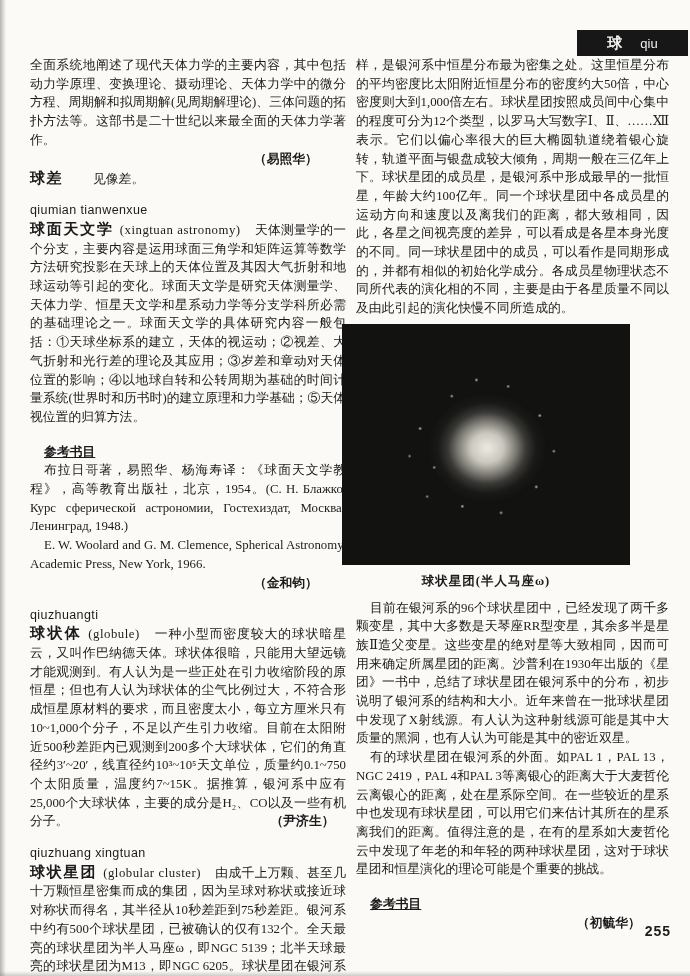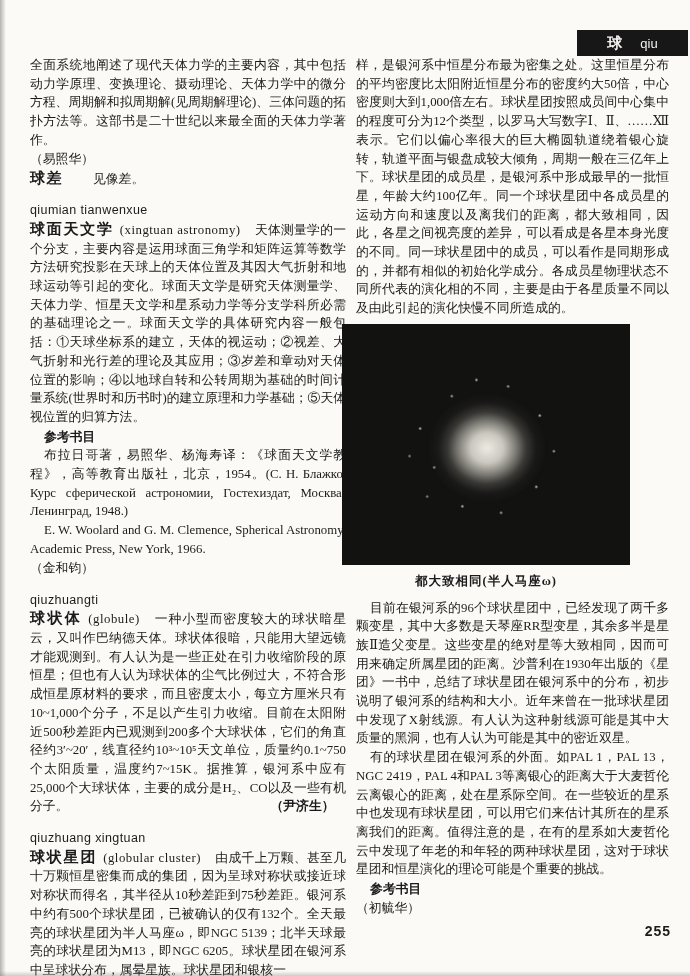--- a/index.html
+++ b/index.html
@@ -34,32 +34,32 @@
   .col {
     position:absolute; top:56px;
     font-size:12.8px; line-height:18.7px;
     text-align:justify;
   }
   .col-left  { left:30px;  width:316px; }
   .col-right { left:356px; width:313px; }
 
   p { margin:0; }
   .indent { text-indent:1.1em; }
-  .sig-line { text-align:left; padding-right:2.2em; line-height:19px; }
+  .sig-line { text-align:right; padding-right:2.2em; line-height:19px;font-weight:bold; }
   .sig-inline { float:right; padding-right:0.9em;font-weight:bold; }
 
   .pinyin {
     font-family:"Liberation Sans","DejaVu Sans",sans-serif;
     font-size:12.5px; letter-spacing:0.4px;
     margin-top:13px; text-align:left;
   }
   .hw { font-size:15px; font-weight:700; letter-spacing:1.5px; margin-right:6px; }
   .hw-wide { margin-right:2em; }
   .eng { font-family:"Liberation Serif",serif; letter-spacing:0.5px; margin-right:1.1em; white-space:nowrap; }
-  .refs-title { font-weight:700; text-indent:1.1em; margin-top:1px; }
+  .refs-title { font-weight:700; text-indent:1.1em; margin-top:16px;text-decoration:underline; }
   .ref { text-indent:1.1em; }
 
   .figure { width:288px; margin:6px 0 0 -14px; }
   .photo {
     width:288px; height:241px; background:#121211;
     position:relative; overflow:hidden;
   }
   .cluster {
     position:absolute; width:126px; height:116px;
     left:50.5%; top:51.5%; transform:translate(-50%,-50%);
@@ -145,21 +145,21 @@
 
 <div class="col col-right">
 
   <p>样，是银河系中恒星分布最为密集之处。这里恒星分布的平均密度比太阳附近恒星分布的密度约大50倍，中心密度则大到1,000倍左右。球状星团按照成员间中心集中的程度可分为12个类型，以罗马大写数字Ⅰ、Ⅱ、……Ⅻ表示。它们以偏心率很大的巨大椭圆轨道绕着银心旋转，轨道平面与银盘成较大倾角，周期一般在三亿年上下。球状星团的成员星，是银河系中形成最早的一批恒星，年龄大约100亿年。同一个球状星团中各成员星的运动方向和速度以及离我们的距离，都大致相同，因此，各星之间视亮度的差异，可以看成是各星本身光度的不同。同一球状星团中的成员，可以看作是同期形成的，并都有相似的初始化学成分。各成员星物理状态不同所代表的演化相的不同，主要是由于各星质量不同以及由此引起的演化快慢不同所造成的。</p>
 
   <div class="figure">
     <div class="photo">
       <div class="cluster-speckles"></div>
       <div class="cluster"></div>
     </div>
-    <div class="figure-caption">都大致相同(半人马座ω)</div>
+    <div class="figure-caption">球状星团(半人马座ω)</div>
   </div>
 
   <p class="indent after-figure">目前在银河系的96个球状星团中，已经发现了两千多颗变星，其中大多数是天琴座RR型变星，其余多半是星族Ⅱ造父变星。这些变星的绝对星等大致相同，因而可用来确定所属星团的距离。沙普利在1930年出版的《星团》一书中，总结了球状星团在银河系中的分布，初步说明了银河系的结构和大小。近年来曾在一批球状星团中发现了X射线源。有人认为这种射线源可能是其中大质量的黑洞，也有人认为可能是其中的密近双星。</p>
   <p class="indent">有的球状星团在银河系的外面。如PAL 1，PAL 13，NGC 2419，PAL 4和PAL 3等离银心的距离大于大麦哲伦云离银心的距离，处在星系际空间。在一些较近的星系中也发现有球状星团，可以用它们来估计其所在的星系离我们的距离。值得注意的是，在有的星系如大麦哲伦云中发现了年老的和年轻的两种球状星团，这对于球状星团和恒星演化的理论可能是个重要的挑战。</p>
 
   <p class="refs-title">参考书目</p>
   <div class="sig-line">（初毓华）</div>
 
 </div>
 

